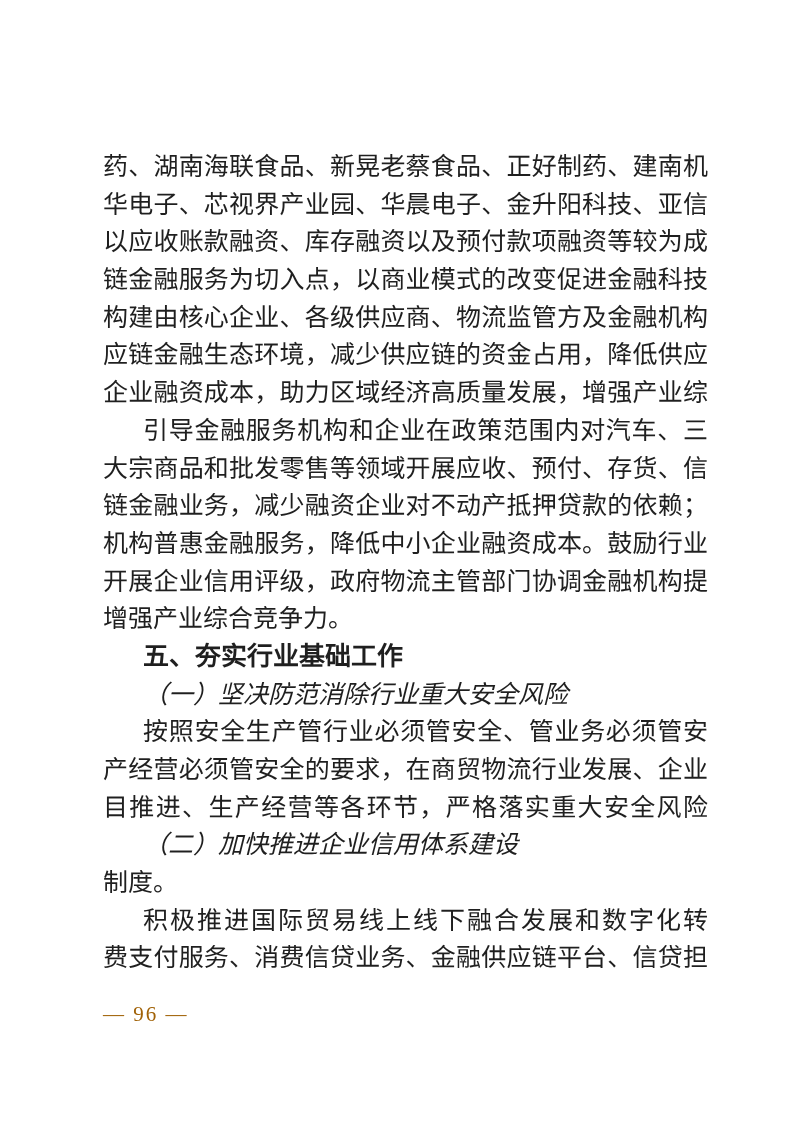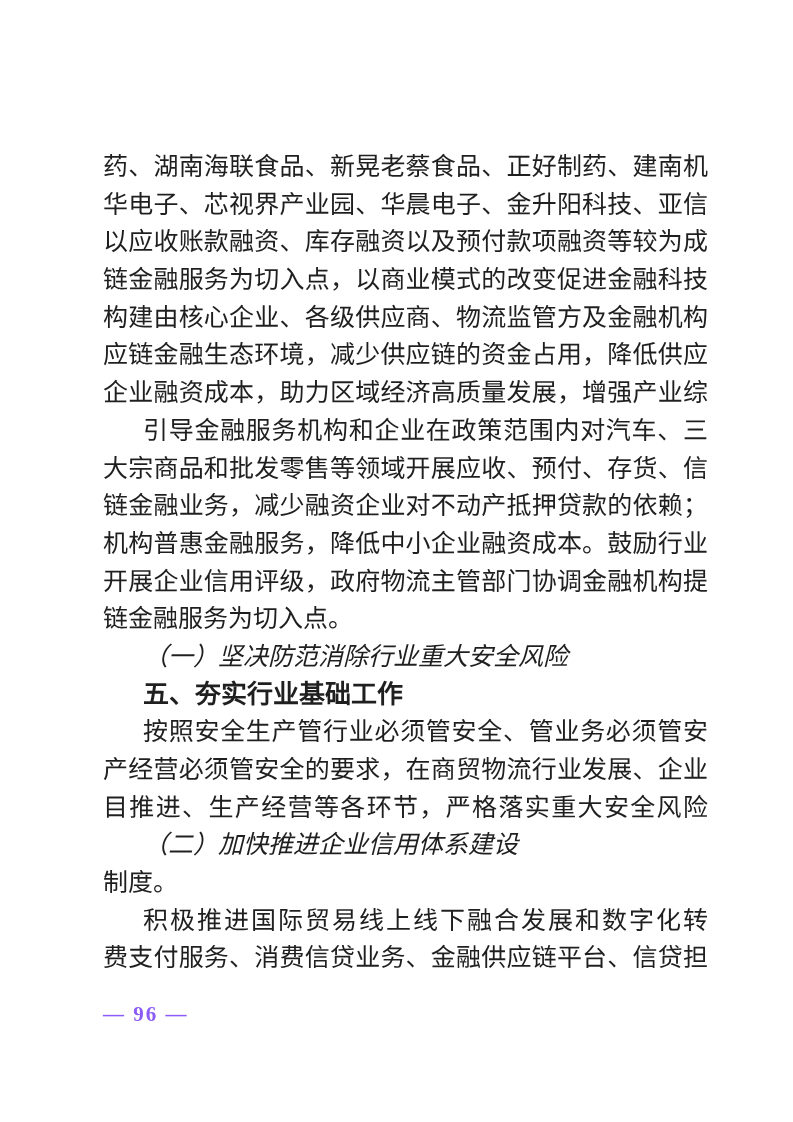--- a/index.html
+++ b/index.html
@@ -40,44 +40,43 @@
   .sub {
     font-style:italic;
     font-size:25px;
   }
   .footer {
     position:absolute;
     left:103px; top:1000px;
     font-size:21px;
     line-height:28px;
     letter-spacing:2px;
-    color:#8b5cf6;
-    font-weight:bold;
+    color:#a16207;
   }
 </style>
 </head>
 <body>
 
 <div class="page">
   <div class="column">
     <div class="ln jf">药、湖南海联食品、新晃老蔡食品、正好制药、建南机器厂、向</div>
     <div class="ln jf">华电子、芯视界产业园、华晨电子、金升阳科技、亚信电子等，</div>
     <div class="ln jf">以应收账款融资、库存融资以及预付款项融资等较为成熟的供应</div>
     <div class="ln jf">链金融服务为切入点，以商业模式的改变促进金融科技的应用，</div>
     <div class="ln jf">构建由核心企业、各级供应商、物流监管方及金融机构组成的供</div>
     <div class="ln jf">应链金融生态环境，减少供应链的资金占用，降低供应链上中小</div>
     <div class="ln jf">企业融资成本，助力区域经济高质量发展，增强产业综合竞争力。</div>
     <div class="ln jf ind">引导金融服务机构和企业在政策范围内对汽车、三农、医药、</div>
     <div class="ln jf">大宗商品和批发零售等领域开展应收、预付、存货、信用类供应</div>
     <div class="ln jf">链金融业务，减少融资企业对不动产抵押贷款的依赖；增强银行</div>
     <div class="ln jf">机构普惠金融服务，降低中小企业融资成本。鼓励行业组织积极</div>
     <div class="ln jf">开展企业信用评级，政府物流主管部门协调金融机构提高对物流</div>
-    <div class="ln">链金融服务为切入点。</div>
+    <div class="ln">增强产业综合竞争力。</div>
+    <div class="ln sec ind">五、夯实行业基础工作</div>
     <div class="ln sub ind">（一）坚决防范消除行业重大安全风险</div>
-    <div class="ln sec ind">五、夯实行业基础工作</div>
     <div class="ln jf ind">按照安全生产管行业必须管安全、管业务必须管安全、管生</div>
     <div class="ln jf">产经营必须管安全的要求，在商贸物流行业发展、企业发展、项</div>
     <div class="ln jf">目推进、生产经营等各环节，严格落实重大安全风险“一票否决”</div>
     <div class="ln sub ind">（二）加快推进企业信用体系建设</div>
     <div class="ln">制度。</div>
     <div class="ln jf ind">积极推进国际贸易线上线下融合发展和数字化转型，支持消</div>
     <div class="ln jf">费支付服务、消费信贷业务、金融供应链平台、信贷担保及风险</div>
   </div>
 
   <div class="footer">— 96 —</div>

